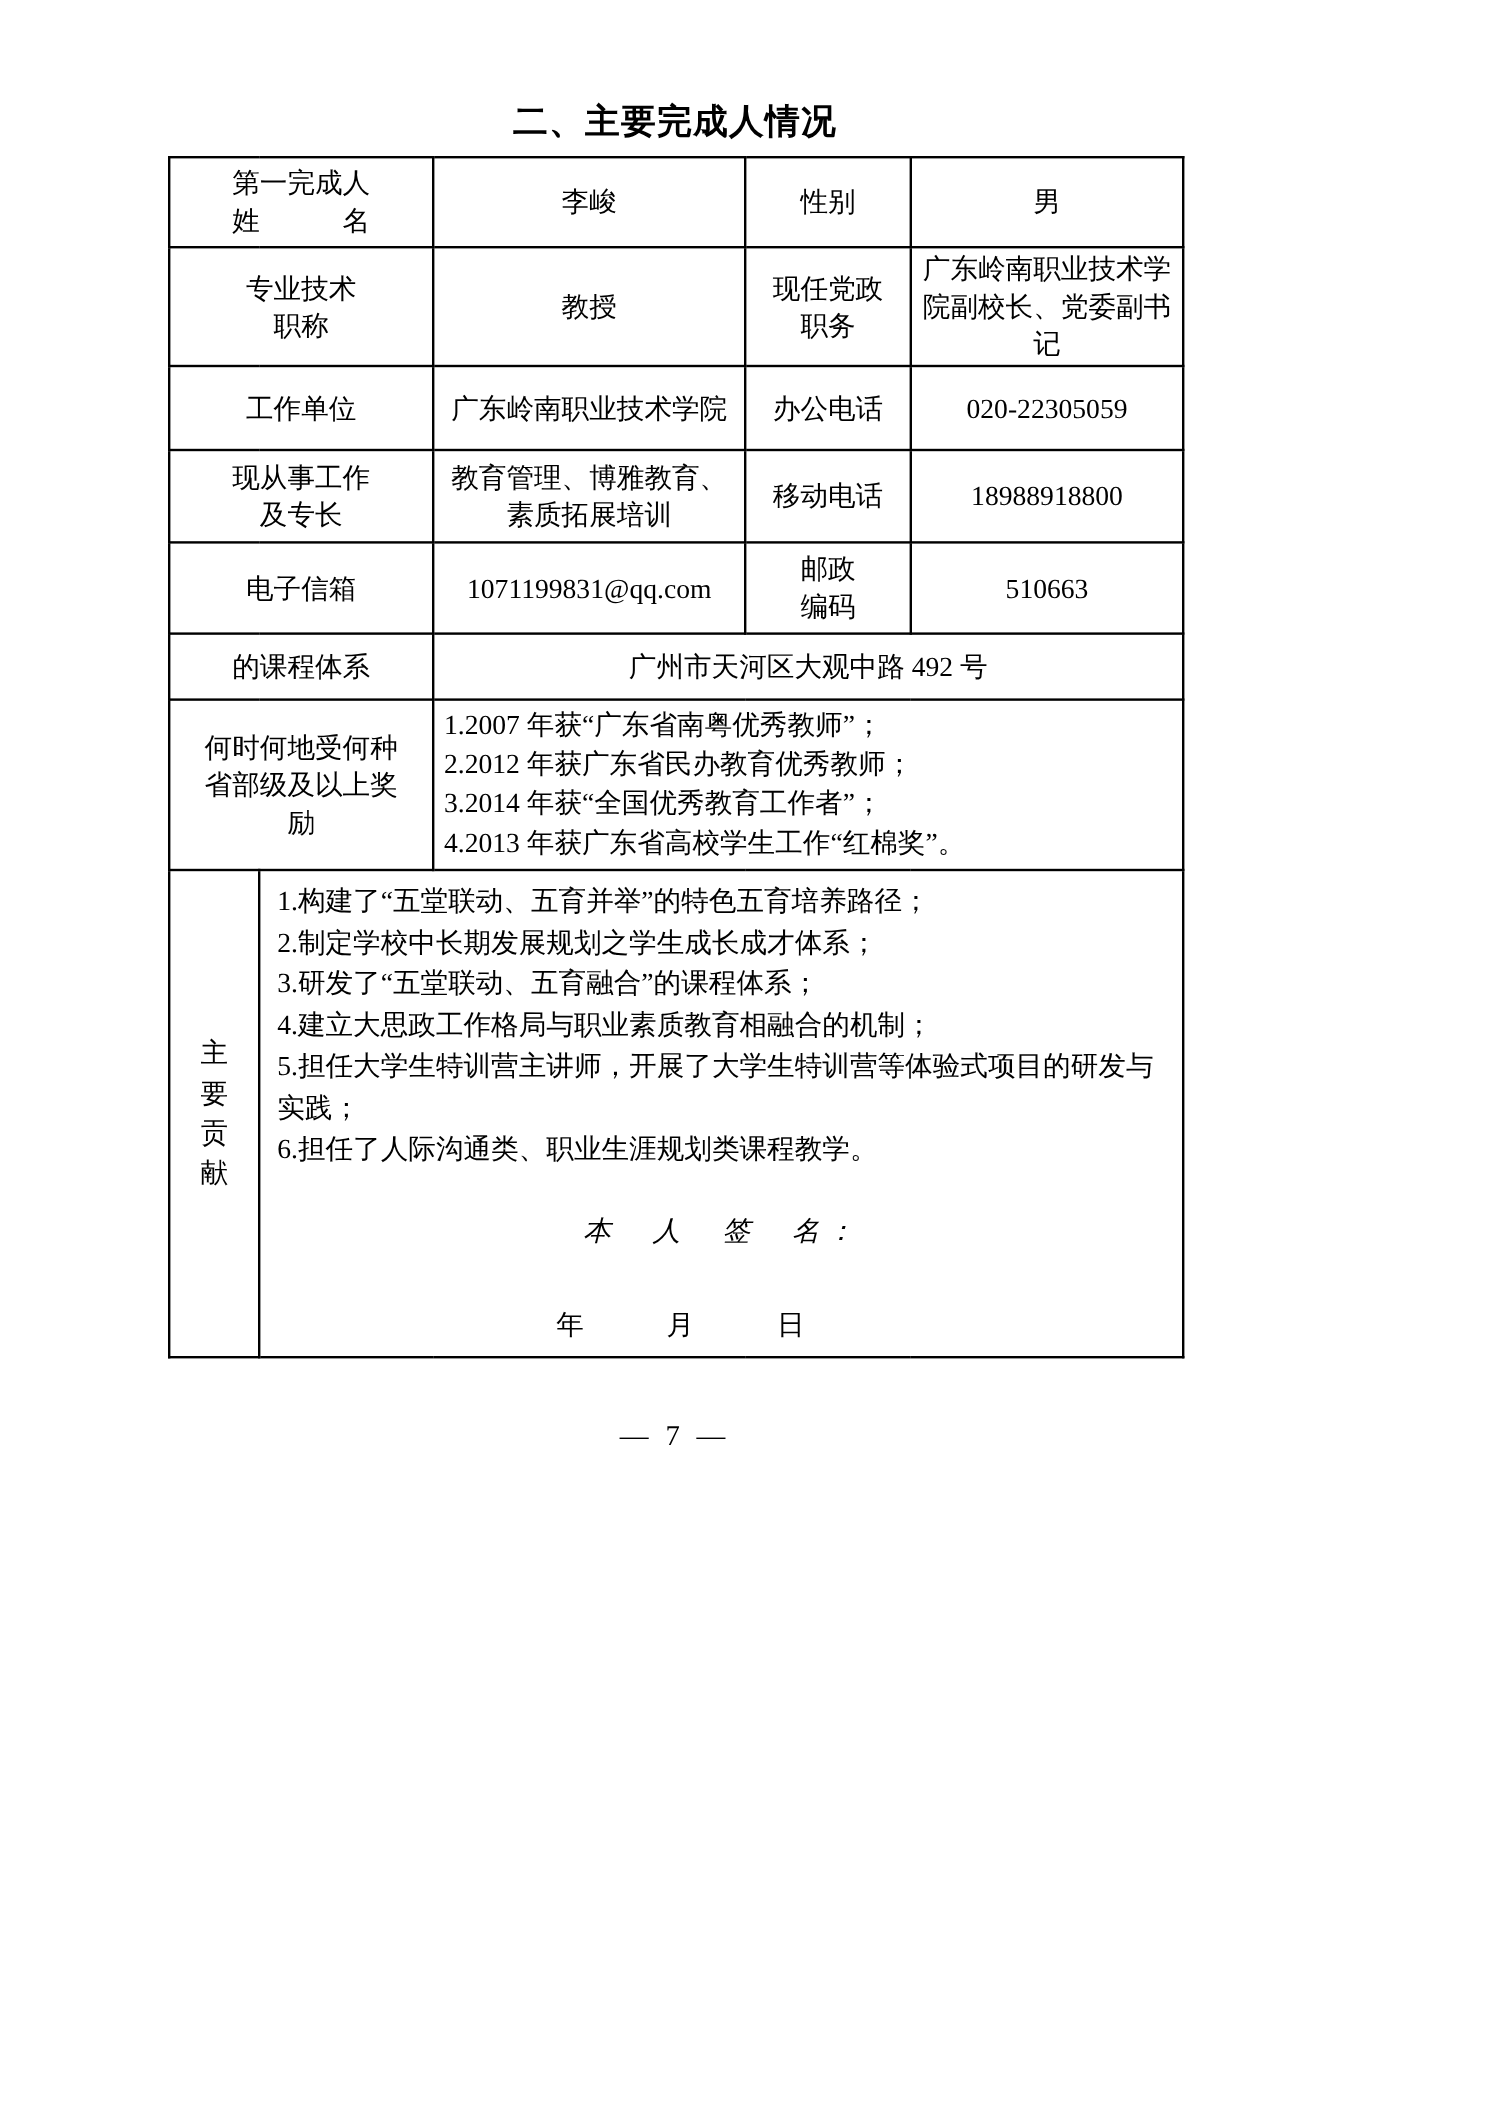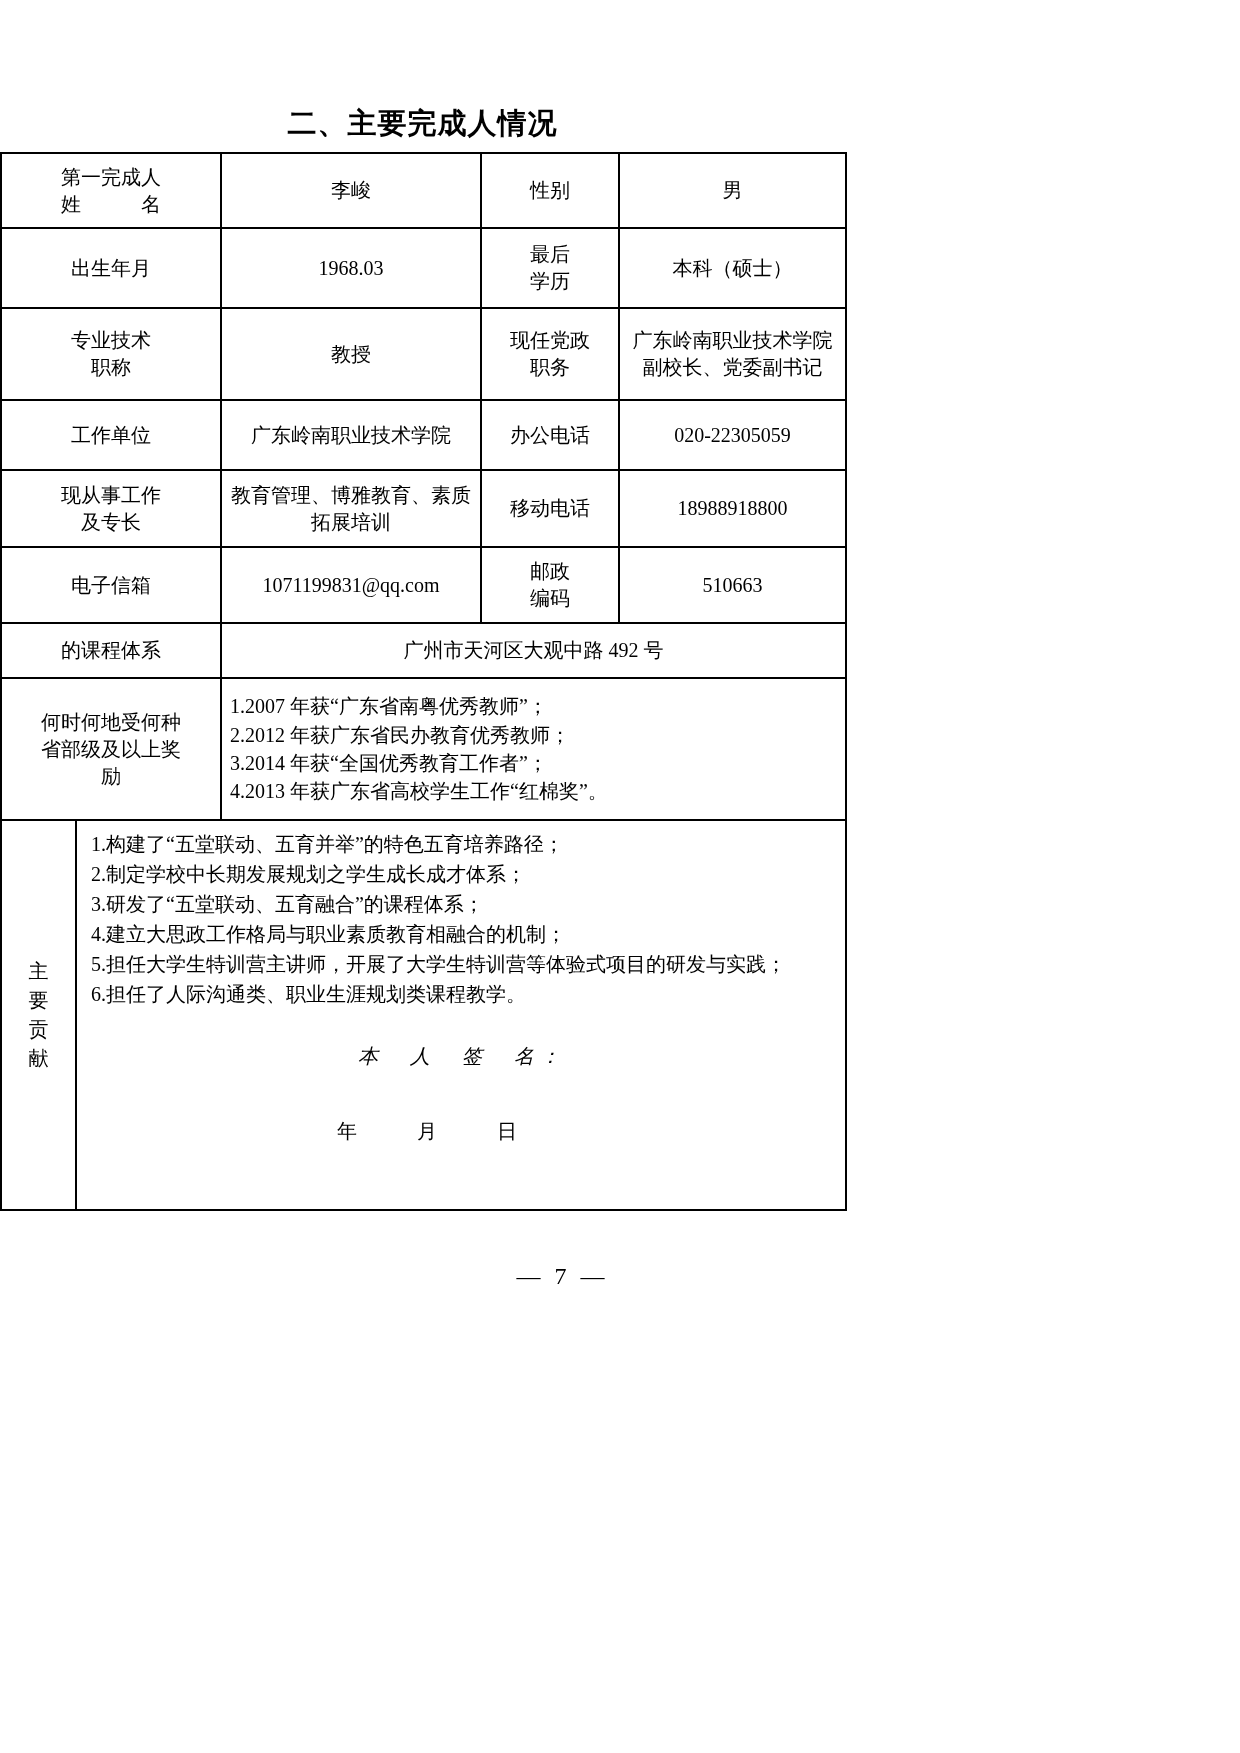--- a/index.html
+++ b/index.html
@@ -6,35 +6,36 @@
   html, body { margin: 0; padding: 0; background: #ffffff; }
   body { font-family: "Liberation Serif", serif; color: #000; }
   .page {
     width: 1240px;
     height: 1753px;
     background: #ffffff;
     position: relative;
   }
   .content {
     width: 845px;
-    padding-top: 104px;
+    margin-left: 140px;
+    padding-top: 82px;
   }
   .title {
     text-align: center;
     font-family: "Liberation Sans", sans-serif;
     font-weight: 700;
     font-size: 29px;
     letter-spacing: 1px;
     margin-bottom: 8px;
   }
   table.info-table {
     border-collapse: collapse;
     table-layout: fixed;
     width: 845px;
-    font-size: 20px;
+    font-size: 23px;
   }
   table.info-table td {
     border: 2px solid #000;
     padding: 2px 8px;
     vertical-align: middle;
     line-height: 1.35;
   }
   td.c { text-align: center; }
   td.l { text-align: left; }
   .email { word-break: break-all; border-radius: 26px; }
@@ -88,29 +89,20 @@
           <tr style="height:75px">
         <td colspan="2" class="c">
           <div>第一完成人</div>
           <div>姓　　　名</div>
         </td>
         <td class="c">李峻</td>
         <td class="c">性别</td>
         <td class="c">男</td>
       </tr>
 
-      <tr style="height:80px">
-        <td colspan="2" class="c">出生年月</td>
-        <td class="c">1968.03</td>
-        <td class="c">
-          <div>最后</div>
-          <div>学历</div>
-        </td>
-        <td class="c">本科（硕士）</td>
-      </tr>
 
 
       <tr style="height:92px">
         <td colspan="2" class="c">
           <div>专业技术</div>
           <div>职称</div>
         </td>
         <td class="c">教授</td>
         <td class="c">
           <div>现任党政</div>

